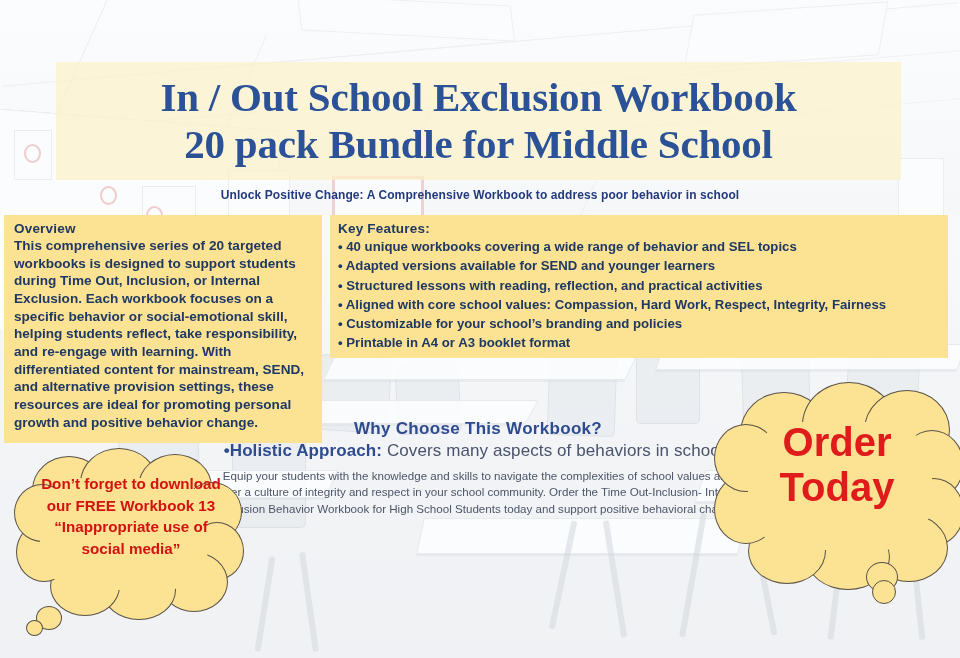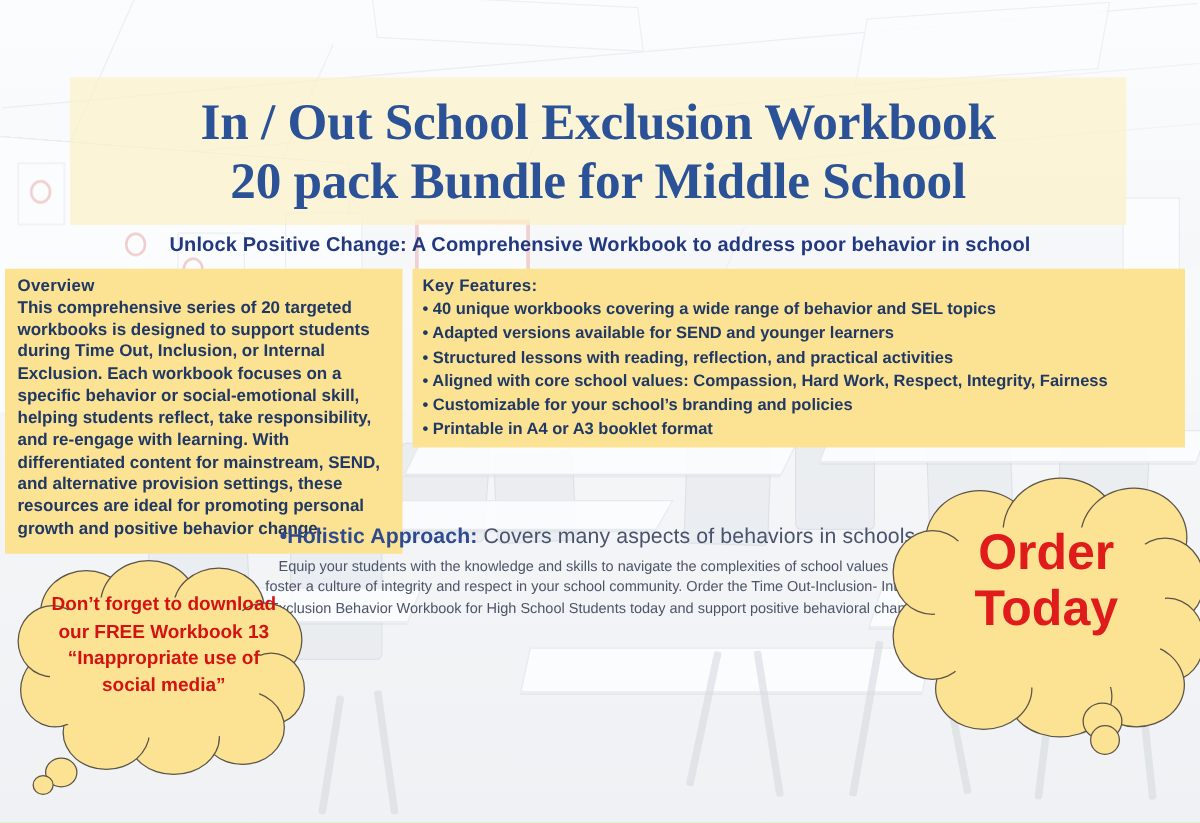--- a/index.html
+++ b/index.html
@@ -12,21 +12,21 @@
     font-family: "Liberation Sans", sans-serif;
     position: relative;
   }
 
   
   #poster {
     position: absolute;
     left: 0; top: 0;
     width: 960px; height: 658px;
     overflow: hidden;
-    background: #bef264;
+    background: #86efac;
   }
 
   
   .bg-photo {
     position: absolute; inset: 0;
     background:
       linear-gradient(180deg, #ffffff 0%, #fbfcfd 22%, #f4f5f7 48%, #eceef1 72%, #e9ebee 100%);
     overflow: hidden;
   }
   .bg-ceiling {
@@ -136,21 +136,21 @@
     color: #2B5197;
     white-space: nowrap;
     letter-spacing: -0.2px;
   }
 
   
   .subtitle {
     position: absolute;
     left: 0; top: 188px; width: 960px;
     text-align: center;
-    font-size: 16px;
+    font-size: 12px;
     font-weight: bold;
     color: #23397F;
     letter-spacing: 0.1px;
   }
 
   
   .panel {
     position: absolute;
     background: #FCE293;
     color: #1F3864;
@@ -311,20 +311,21 @@
       <li>40 unique workbooks covering a wide range of behavior and SEL topics</li>
       <li>Adapted versions available for SEND and younger learners</li>
       <li>Structured lessons with reading, reflection, and practical activities</li>
       <li>Aligned with core school values: Compassion, Hard Work, Respect, Integrity, Fairness</li>
       <li>Customizable for your school’s branding and policies</li>
       <li>Printable in A4 or A3  booklet format</li>
     </ul>
   </div>
 
   <div class="why-block">
+    <div class="why-title">Why Choose This Workbook?</div>
     <div class="why-line"><b>•Holistic Approach:</b><span> Covers many aspects of behaviors in schools</span></div>
     <div class="why-para">Equip your students with the knowledge and skills to navigate the complexities of school values and foster a culture of integrity  and respect in your  school community. Order the Time Out-Inclusion- Internal Exclusion Behavior Workbook for High School Students today and support positive behavioral change.</div>
   </div>
 
   <div class="bubble" id="bubble-free">
     <div class="blob" style="left:18px;  top:8px;   width:72px;  height:66px;"></div>
     <div class="blob" style="left:66px;  top:0px;   width:76px;  height:68px;"></div>
     <div class="blob" style="left:124px; top:6px;   width:72px;  height:64px;"></div>
     <div class="blob" style="left:168px; top:34px;  width:58px;  height:58px;"></div>
     <div class="blob" style="left:176px; top:74px;  width:52px;  height:56px;"></div>

